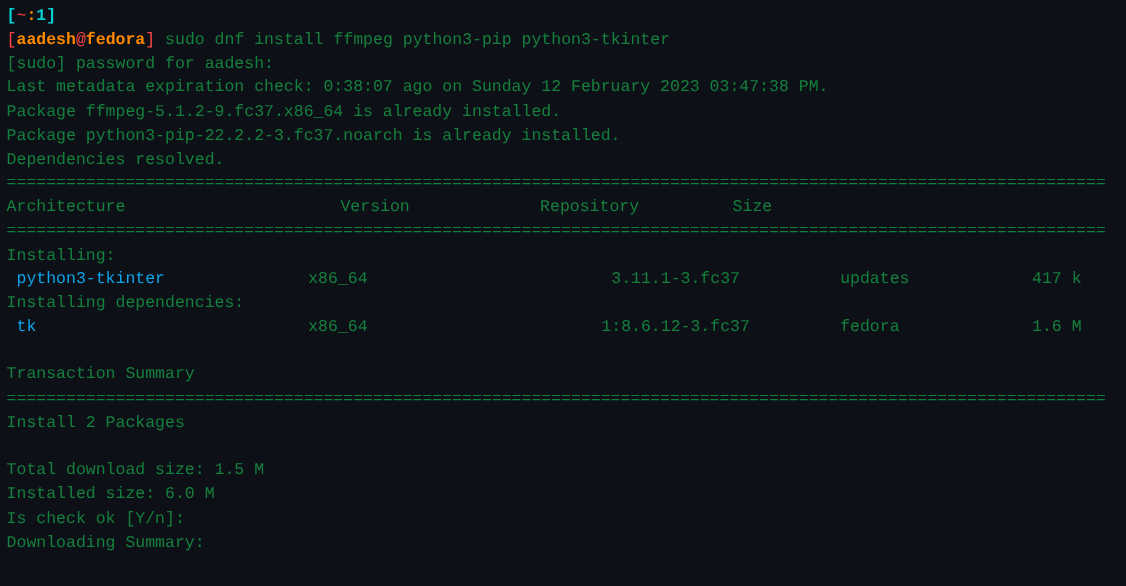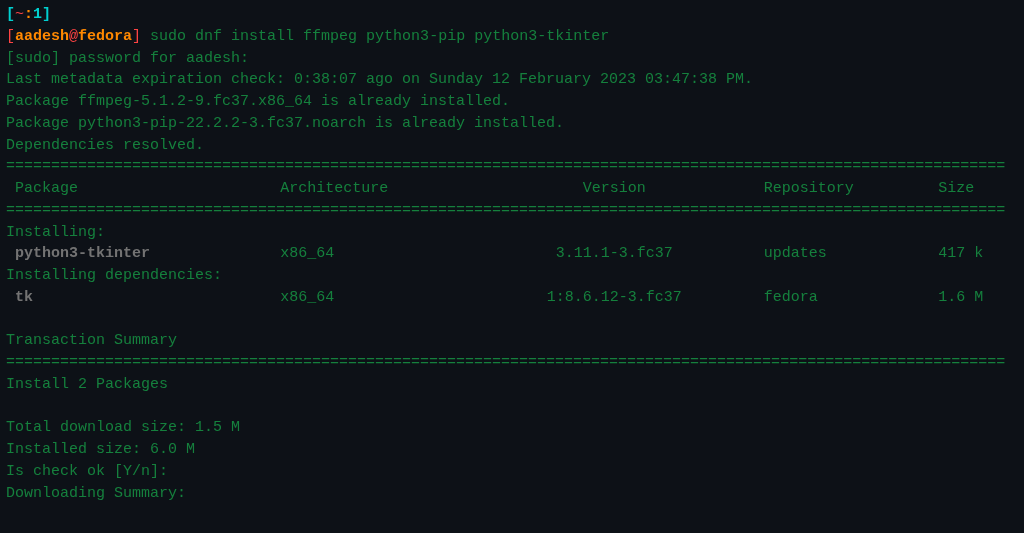--- a/index.html
+++ b/index.html
@@ -17,21 +17,21 @@
       width: 1024px;
       height: 533px;
       overflow: hidden;
     }
     .prompt-line {
       white-space: pre;
     }
     .red { color: #ff4444; }
     .cyan { color: #00d0d0; font-weight: bold; }
     .orange { color: #ff8800; font-weight: bold; }
-    .green { color: #737373; font-weight: bold; }
+    .green { color: #0ea5e9; font-weight: normal; }
     .white { color: #15803d; }
     .sep {
       white-space: pre;
       overflow: hidden;
       width: 100%;
     }
     .row {
       display: flex;
       white-space: pre;
     }
@@ -50,21 +50,20 @@
 
 <div class="white">[sudo] password for aadesh:</div>
 <div class="white">Last metadata expiration check: 0:38:07 ago on Sunday 12 February 2023 03:47:38 PM.</div>
 <div class="white">Package ffmpeg-5.1.2-9.fc37.x86_64 is already installed.</div>
 <div class="white">Package python3-pip-22.2.2-3.fc37.noarch is already installed.</div>
 <div class="white">Dependencies resolved.</div>
 
 <div class="sep white">===============================================================================================================</div>
 
 <div class="row">
-  <div class="col-pkg white"> Package</div>
   <div class="col-arch white">Architecture</div>
   <div class="col-ver white">Version</div>
   <div class="col-repo white">Repository</div>
   <div class="col-size white">Size</div>
 </div>
 
 <div class="sep white">===============================================================================================================</div>
 
 <div class="white">Installing:</div>
 

